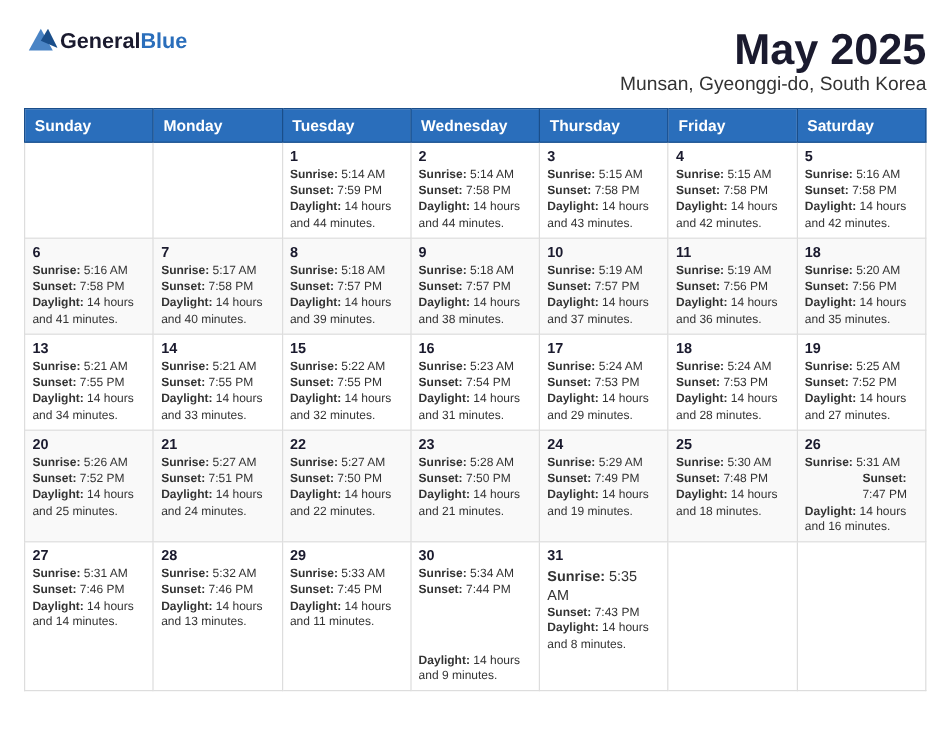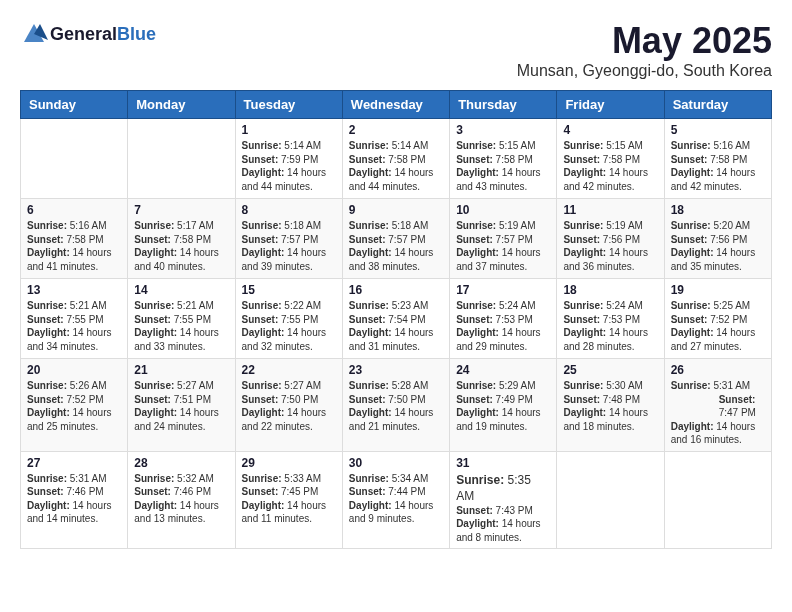--- a/index.html
+++ b/index.html
@@ -301,21 +301,21 @@
         <td>
           <span class="day-number">29</span>
           <div style="font-size: 10px; line-height: 1.35; color: rgb(51, 51, 51);"><strong>Sunrise:</strong> 5:33 AM</div>
           <div style="font-size: 10px; line-height: 1.35; color: rgb(51, 51, 51);"><strong>Sunset:</strong> 7:45 PM</div>
           <div style="font-size: 10px; line-height: 1.35; color: rgb(51, 51, 51);"><strong>Daylight:</strong> 14 hours and 11 minutes.</div>
         </td>
         <td>
           <span class="day-number">30</span>
           <div style="font-size: 10px; line-height: 1.35; color: rgb(51, 51, 51);"><strong>Sunrise:</strong> 5:34 AM</div>
           <div style="font-size: 10px; line-height: 1.35; color: rgb(51, 51, 51);"><strong>Sunset:</strong> 7:44 PM</div>
-          <div style="font-size: 10px; line-height: 1.35; color: rgb(51, 51, 51);"><strong>Daylight:</strong> 14 hours and 9 minutes.</div>
+          <div style="font-size: 10px; line-height: 1.35; color: rgb(51, 51, 51); margin-top: 45px;"><strong>Daylight:</strong> 14 hours and 9 minutes.</div>
         </td>
         <td>
           <span class="day-number">31</span>
           <div style="font-size: 12px; line-height: 1.35; color: rgb(51, 51, 51);"><strong>Sunrise:</strong> 5:35 AM</div>
           <div style="font-size: 10px; line-height: 1.35; color: rgb(51, 51, 51);"><strong>Sunset:</strong> 7:43 PM</div>
           <div style="font-size: 10px; line-height: 1.35; color: rgb(51, 51, 51);"><strong>Daylight:</strong> 14 hours and 8 minutes.</div>
         </td>
         <td class="empty-cell"></td>
         <td class="empty-cell"></td>
       </tr>

